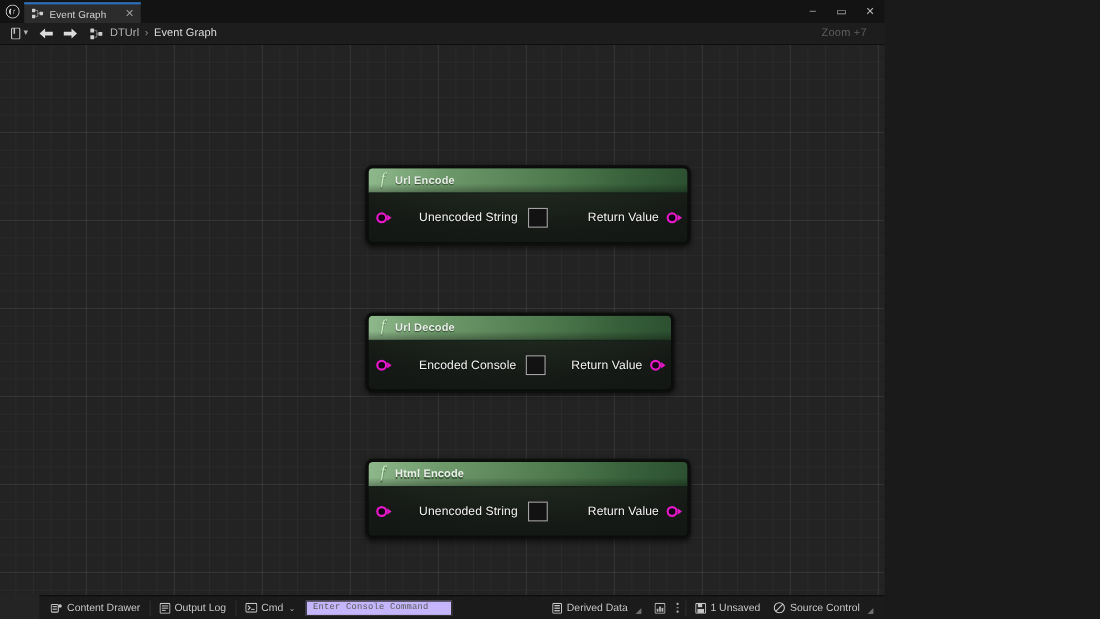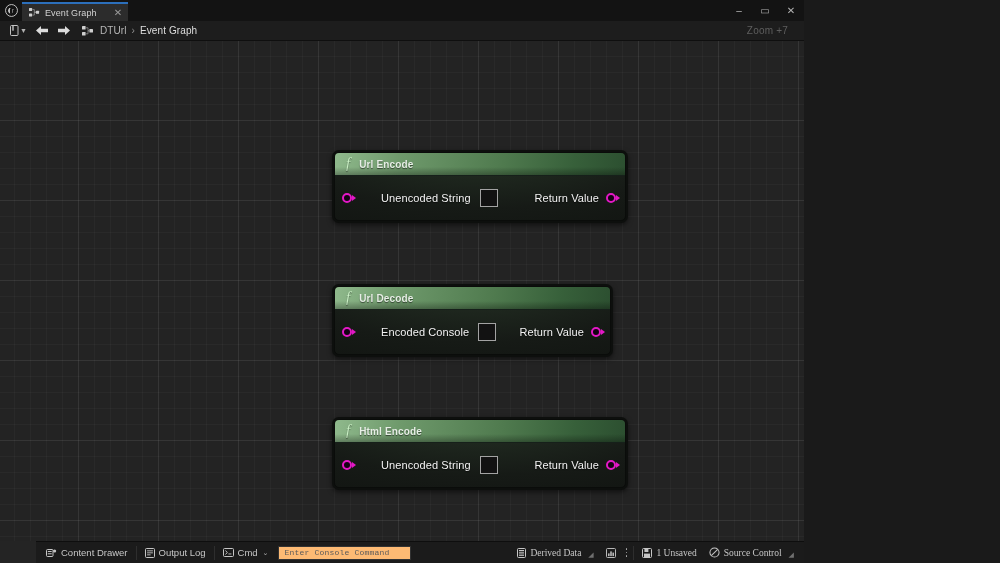--- a/index.html
+++ b/index.html
@@ -287,39 +287,38 @@
   }
   .sb-divider {
     width: 1px;
     height: 14px;
     background: #2e2e2e;
     margin: 0 2px;
   }
   .console-input {
     width: 133px;
     height: 14px;
-    background: #fdba74;
+    background: #c4b5fd;
     border: 1px solid #323232;
     box-sizing: border-box;
     display: flex;
     align-items: center;
     padding-left: 5px;
     margin-left: 4px;
   }
   .console-placeholder {
     font-family: "Liberation Mono", monospace;
     font-size: 8px;
     color: #5a5a5a;
     letter-spacing: .2px;
   }
   .sb-right {
     margin-left: auto;
     display: flex;
     align-items: center;
-    font-family: Liberation Serif, serif;
   }
   .corner-grip {
     font-size: 7px;
     color: #6f6f6f;
     margin-left: 3px;
     align-self: flex-end;
     padding-bottom: 2px;
   }
   .dots-v {
     display:flex; flex-direction:column; gap:1.5px; align-items:center;

